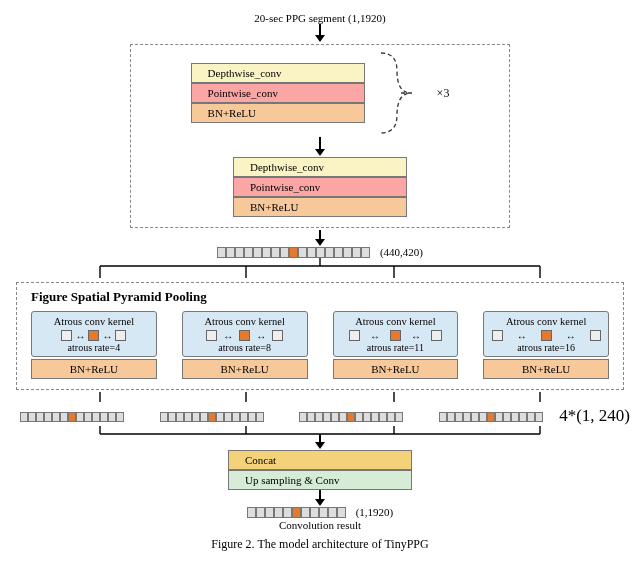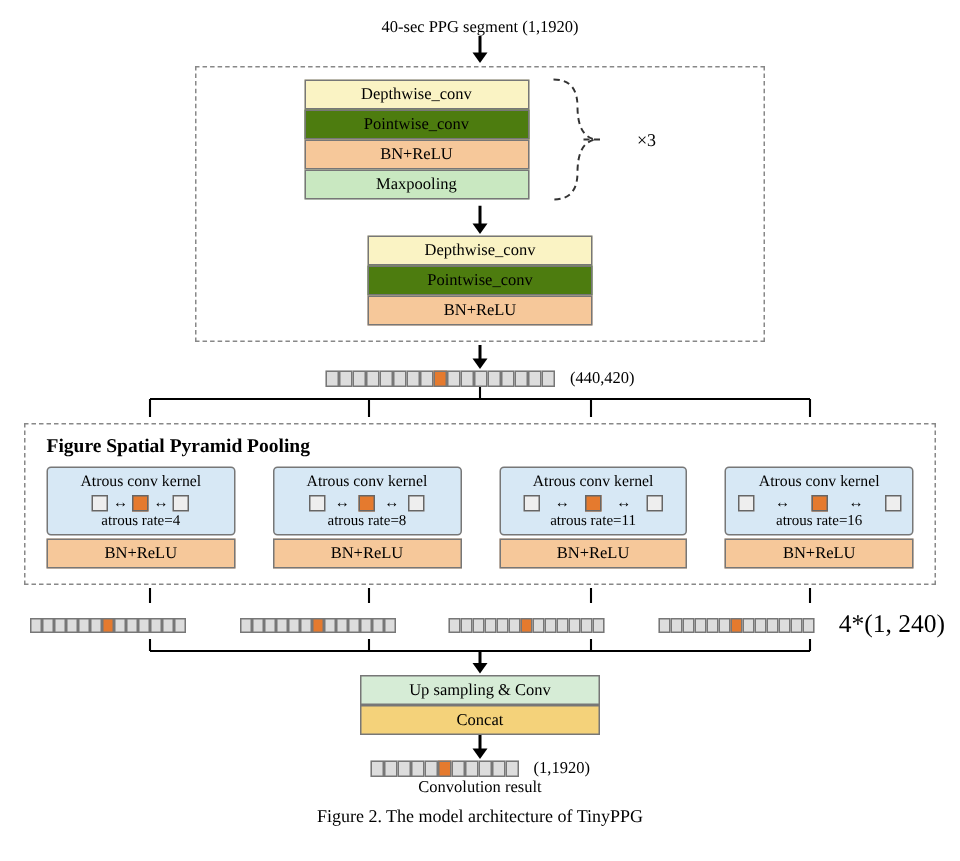--- a/index.html
+++ b/index.html
@@ -27,27 +27,27 @@
     margin: 0 0 4px 2px;
   }
   .layer-stack {
     display:flex;
     flex-direction: column;
     align-items:center;
     gap:0;
   }
   .layer {
     width: 140px;
-    padding: 3px 4px;
+    padding: 3px 16px;
     border: 1px solid #777;
-    text-align:center;
+    text-align:left;
     font-size: 11px;
   }
   .c-yellow   { background:#faf3c4; }
-  .c-blue     { background:#4d7c0f; }
+  .c-blue     { background:#fca5a5; }
   .c-orange   { background:#f6c89a; }
   .c-green    { background:#c9e8c1; }
   .c-mint     { background:#d6ecd6; }
   .c-gold     { background:#f4d27a; }
   .dsc-row {
     display:flex;
     justify-content:center;
     align-items:center;
     gap:14px;
   }
@@ -116,33 +116,32 @@
   .four-label { font-size:17px; margin-left:6px; white-space:nowrap; }
   .four-row { display:flex; align-items:center; justify-content:center; }
   .post-stack .layer { width:150px; font-size:11px;}
   .caption { text-align:center; font-size:12px; margin-top:6px;}
   .seg-label { text-align:center; font-size:11px; margin-top:1px;}
   .topline-svg { display:block; margin:0 auto;}
 </style>
 </head>
 <body>
 
-<div class="center">40-sec PPG segment (1,1920)</div>
+<div class="center">20-sec PPG segment (1,1920)</div>
 <svg class="arrow-svg" width="16" height="18">
   <line x1="8" y1="0" x2="8" y2="12" stroke="#000" stroke-width="2"></line>
   <polygon points="3,11 13,11 8,18" fill="#000"></polygon>
 </svg>
 
 <div class="dashed-box" style="margin-left:120px;margin-right:120px;">
   <div class="dsc-row">
     <div class="layer-stack">
       <div class="layer c-yellow">Depthwise_conv</div>
       <div class="layer c-blue">Pointwise_conv</div>
       <div class="layer c-orange">BN+ReLU</div>
-      <div class="layer c-green">Maxpooling</div>
     </div>
     <svg class="brace-svg" width="44" height="84">
       <path d="M2 2 Q18 2 18 20 Q18 40 30 42 Q18 44 18 64 Q18 82 2 82" fill="none" stroke="#333" stroke-width="1.3" stroke-dasharray="4 3"></path>
       <line x1="22" y1="42" x2="34" y2="42" stroke="#333" stroke-width="1.3" stroke-dasharray="4 3"></line>
     </svg>
     <span class="x3-brace">×3</span>
   </div>
   <svg class="arrow-svg" width="16" height="20" style="margin-top:2px;">
     <line x1="8" y1="0" x2="8" y2="13" stroke="#000" stroke-width="2"></line>
     <polygon points="3,12 13,12 8,19" fill="#000"></polygon>
@@ -330,22 +329,22 @@
   <line x1="80" y1="0" x2="80" y2="8" stroke="#000" stroke-width="1.4"></line>
   <line x1="226" y1="0" x2="226" y2="8" stroke="#000" stroke-width="1.4"></line>
   <line x1="374" y1="0" x2="374" y2="8" stroke="#000" stroke-width="1.4"></line>
   <line x1="520" y1="0" x2="520" y2="8" stroke="#000" stroke-width="1.4"></line>
   <line x1="80" y1="8" x2="520" y2="8" stroke="#000" stroke-width="1.4"></line>
   <line x1="300" y1="8" x2="300" y2="17" stroke="#000" stroke-width="2"></line>
   <polygon points="295,16 305,16 300,23" fill="#000"></polygon>
 </svg>
 
 <div class="layer-stack post-stack">
+  <div class="layer c-gold">Concat</div>
   <div class="layer c-mint">Up sampling &amp; Conv</div>
-  <div class="layer c-gold">Concat</div>
 </div>
 
 <svg class="arrow-svg" width="16" height="16">
   <line x1="8" y1="0" x2="8" y2="10" stroke="#000" stroke-width="2"></line>
   <polygon points="3,9 13,9 8,16" fill="#000"></polygon>
 </svg>
 
 <div class="strip-row">
   <div class="feat-strip">
     <div class="cell"></div>

